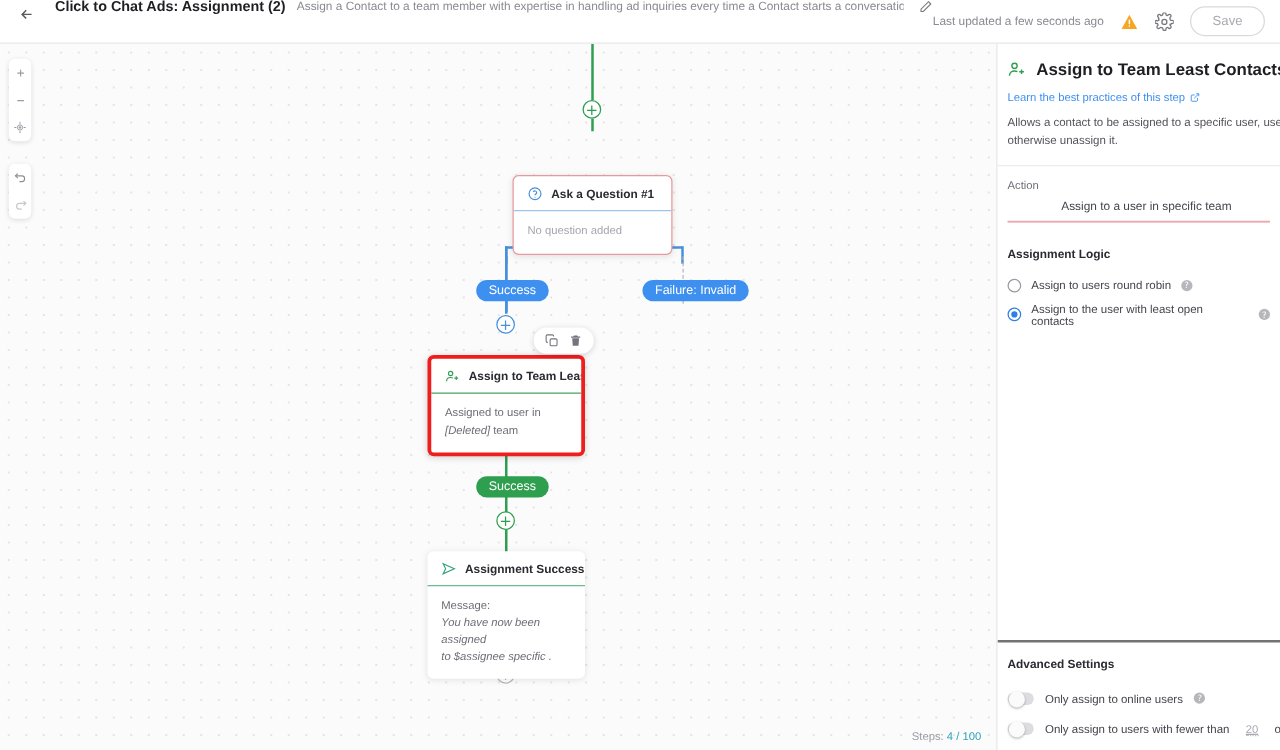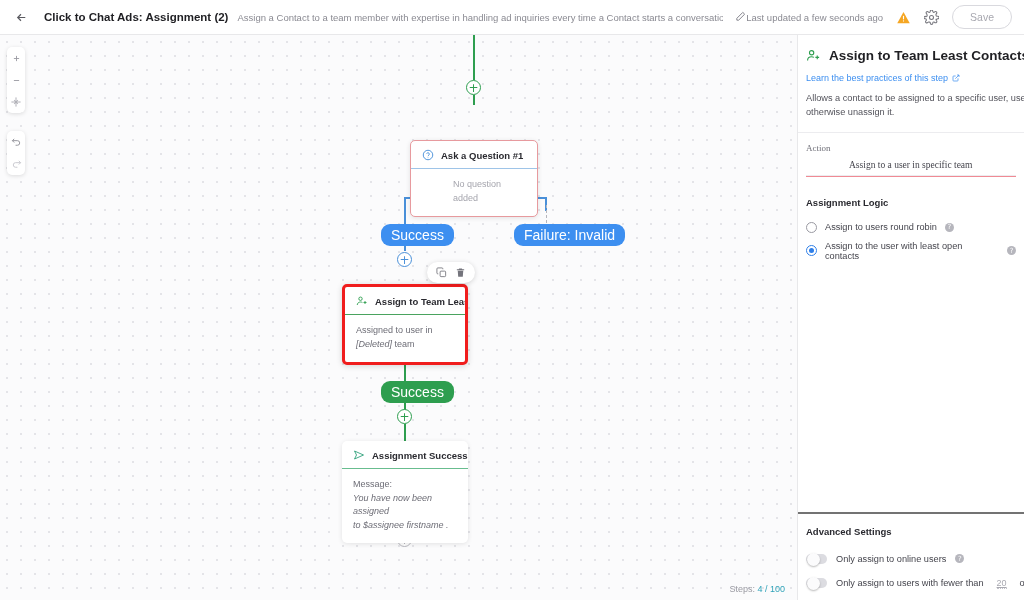--- a/index.html
+++ b/index.html
@@ -9,21 +9,21 @@
     background: #ffffff;
     overflow: hidden;
   }
 
   
   .topbar {
     position: absolute; top: 0; left: 0;
     width: 1024px; height: 35px;
     background: #ffffff;
     border-bottom: 1px solid #e8e8ea;
-    display: flex; align-items: center;
+    display: flex; 
     padding: 0 10px;
     z-index: 40;
   }
   .back-btn {
     width: 22px; height: 22px;
     display: flex; align-items: center; justify-content: center;
     color: #5a5a60; cursor: pointer; flex: 0 0 auto;
   }
   .topbar-title {
     font-size: 11.5px; font-weight: bold; color: #1f1f23;
@@ -99,21 +99,21 @@
     font-size: 12px; line-height: 1; cursor: pointer;
     font-family: "DejaVu Sans", sans-serif;
   }
   .plus.green { border: 1.3px solid #2e9e4f; color: #2e9e4f; }
   .plus.blue  { border: 1.3px solid #4a90d9; color: #4a90d9; }
   .plus.gray  { border: 1.3px solid #b6b6bd; color: #b6b6bd; }
 
   
   .badge {
     position: absolute; border-radius: 9px;
-    font-size: 14px; color: #fff;
+    font-size: 10px; color: #fff;
     padding: 3px 10px; white-space: nowrap;
     cursor: pointer;
   }
   .badge.blue  { background: #3d8ff0; }
   .badge.green { background: #2e9e4f; }
 
   
   .node {
     position: absolute; background: #ffffff;
     border-radius: 5px;
@@ -130,21 +130,21 @@
     padding: 9px 11px 11px 11px;
     font-size: 9px; color: #6d6d76; line-height: 1.5;
   }
   .node-ico { width: 12px; height: 12px; flex: 0 0 auto; display:block; }
 
   .node-question {
     left: 410px; top: 105px; width: 128px;
     border: 1.3px solid #e79a9e;
   }
   .node-question .node-head { border-bottom: 1px solid #9ec4e8; }
-  .node-question .node-body { color: #a5a5ad; margin-left: 31px; }
+  .node-question .node-body { color: #a5a5ad; }
 
   .node-selected {
     left: 342px; top: 249px; width: 126px;
     border: 3px solid #f01d1d;
     box-shadow: 0 1px 6px rgba(0,0,0,0.16);
   }
   .node-selected .node-head { border-bottom: 1px solid #4aa35f; }
 
   .node-message {
     left: 342px; top: 406px; width: 126px;
@@ -190,21 +190,21 @@
     padding: 0 8px; font-size: 9px; color: #3d8ff0;
     display: flex; align-items: center; gap: 4px; cursor: pointer;
   }
   .panel-desc {
     padding: 8px 0 12px 8px; font-size: 9.2px;
     color: #53535b; line-height: 1.55;
     border-bottom: 1px solid #ececef;
     white-space: nowrap;
   }
   .panel-desc span { display:block; }
-  .field { padding: 10px 8px 0 8px; font-family: Liberation Serif, serif; }
+  .field { padding: 10px 8px 0 8px; }
   .field-label { font-size: 9px; color: #6f6f78; margin-bottom: 7px; }
   .field-label.req { color: #ec4b5a; }
   .field-value { font-size: 9.5px; color: #45454d; padding-bottom: 5px; margin-left: 43px; }
   .field-value.ph { color: #a9a9b1; }
   .field-underline { height: 1px; background: #ececef; }
   .field-underline.err { background: #f08a94; }
 
   .section-title {
     padding: 20px 8px 10px 8px;
     font-size: 9.5px; font-weight: bold; color: #2a2a30;
@@ -402,21 +402,21 @@
   <div class="node node-message">
     <div class="node-head">
       <svg class="node-ico" viewBox="0 0 24 24" fill="none" stroke="#2fa07a" stroke-width="1.8">
         <path d="M3 4l18 8-18 8 4-8-4-8z"></path>
       </svg>
       <span>Assignment Success</span>
     </div>
     <div class="node-body">
       <div>Message:</div>
       <div style="font-style:italic">You have now been assigned</div>
-      <div style="font-style:italic">to $assignee firstname .</div>
+      <div style="font-style:italic">to $assignee specific .</div>
     </div>
   </div>
 
   <div class="steps-pill">
     <span>Steps:</span>
     <b>4 / 100</b>
   </div>
 </div>
 
 <div class="panel">

